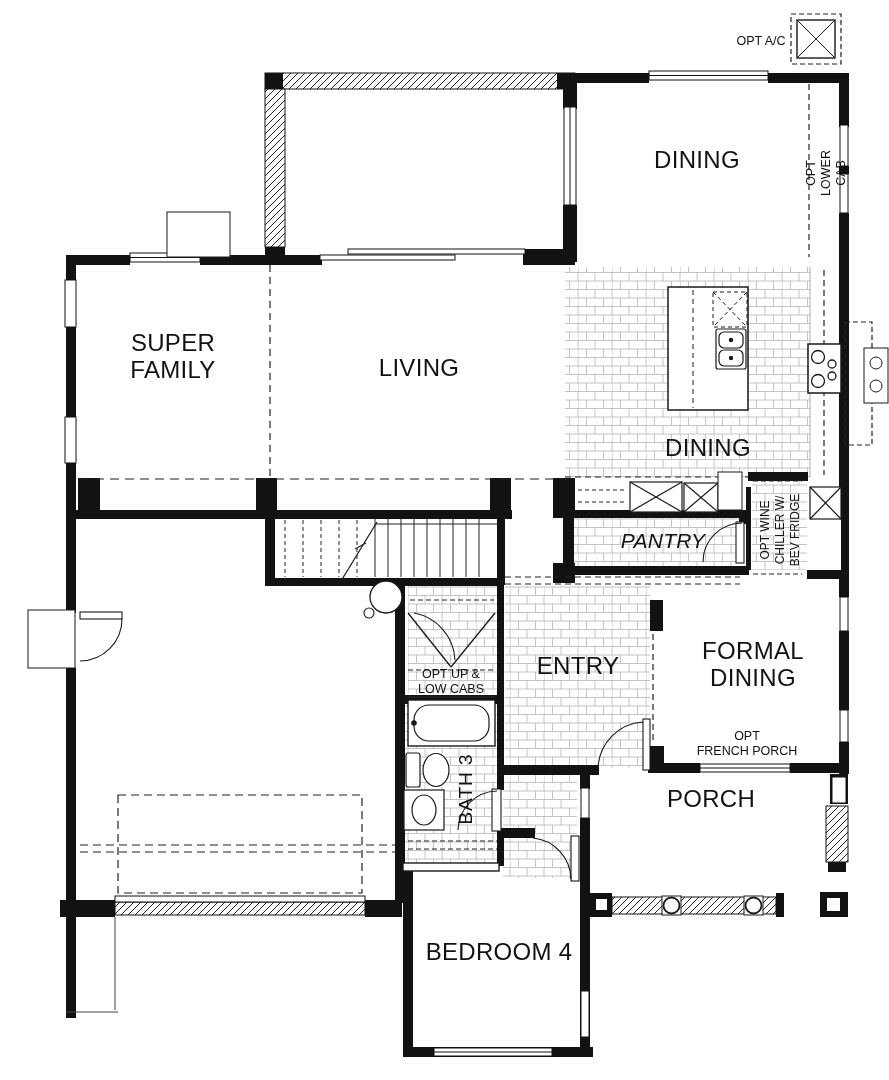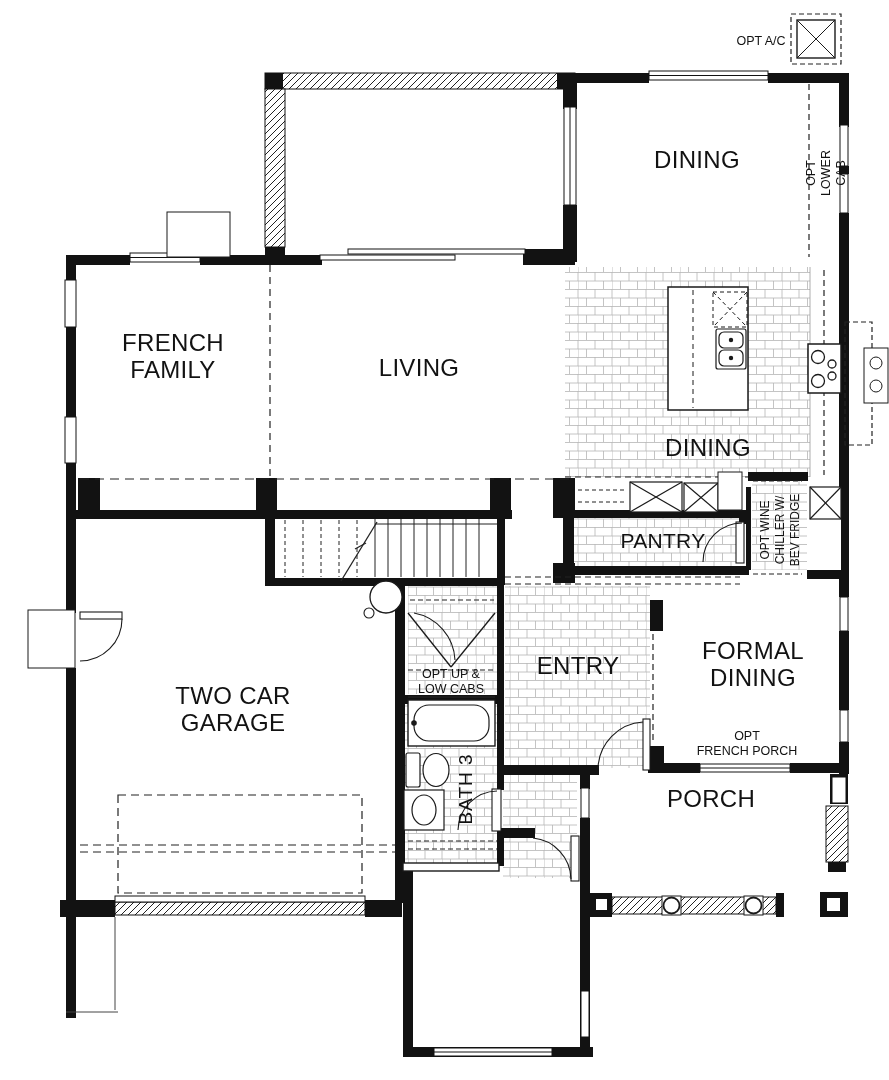--- a/index.html
+++ b/index.html
@@ -3,21 +3,21 @@
 <meta charset="utf-8">
 <style>
   html,body{margin:0;padding:0;background:#fff;}
   .plan{position:relative;width:889px;height:1080px;background:#ffffff;
         font-family:"Liberation Sans",sans-serif;overflow:hidden;}
   .plan svg{position:absolute;left:0;top:0;}
   .label{position:absolute;transform:translate(-50%,-50%);text-align:center;
          white-space:pre-line;color:#121212;font-size:24px;line-height:1.13;
          letter-spacing:.3px;}
   .label.v{transform:translate(-50%,-50%) rotate(-90deg);}
-  .label.med{font-size:21px;}
+  .label.med{font-size:21px;font-style:italic;}
   .label.bath{font-size:19px;letter-spacing:1px;}
   .label.small{font-size:12.5px;letter-spacing:0;line-height:1.2;}
   .label.vsmall{font-size:12px;letter-spacing:0;line-height:1.25;}
 </style>
 </head>
 <body>
 
 <div class="plan">
 
 <svg width="889" height="1080" viewBox="0 0 889 1080">
@@ -301,32 +301,31 @@
 
   <rect x="403" y="863" width="96" height="8" fill="#fff" stroke="#1a1a1a" stroke-width="1.4"></rect>
 
   <g stroke="#444" stroke-width="1">
     <line x1="115" y1="917" x2="115" y2="1010"></line>
     <line x1="66" y1="1012" x2="118" y2="1012"></line>
   </g>
 </svg>
 
   <div class="label" style="left:697px;top:160px">DINING</div>
-  <div class="label" style="left:173px;top:356px">FRENCH
+  <div class="label" style="left:173px;top:356px">SUPER
 FAMILY</div>
   <div class="label" style="left:419px;top:368px">LIVING</div>
   <div class="label" style="left:708px;top:448px">DINING</div>
   <div class="label med" style="left:663px;top:541px">PANTRY</div>
   <div class="label" style="left:578px;top:666px">ENTRY</div>
   <div class="label" style="left:753px;top:664px">FORMAL
 DINING</div>
-  <div class="label" style="left:233px;top:709px">TWO CAR
-GARAGE</div>
   <div class="label v bath" style="left:466px;top:789px">BATH 3</div>
   <div class="label" style="left:711px;top:799px">PORCH</div>
+  <div class="label" style="left:499px;top:952px">BEDROOM 4</div>
 
   <div class="label small" style="left:761px;top:41px">OPT A/C</div>
   <div class="label v small" style="left:826px;top:173px">OPT LOWER CAB</div>
   <div class="label v vsmall" style="left:780px;top:530px">OPT WINE
 CHILLER W/
 BEV FRIDGE</div>
   <div class="label small" style="left:451px;top:682px">OPT UP &amp;
 LOW CABS</div>
   <div class="label small" style="left:747px;top:744px">OPT
 FRENCH PORCH</div>

